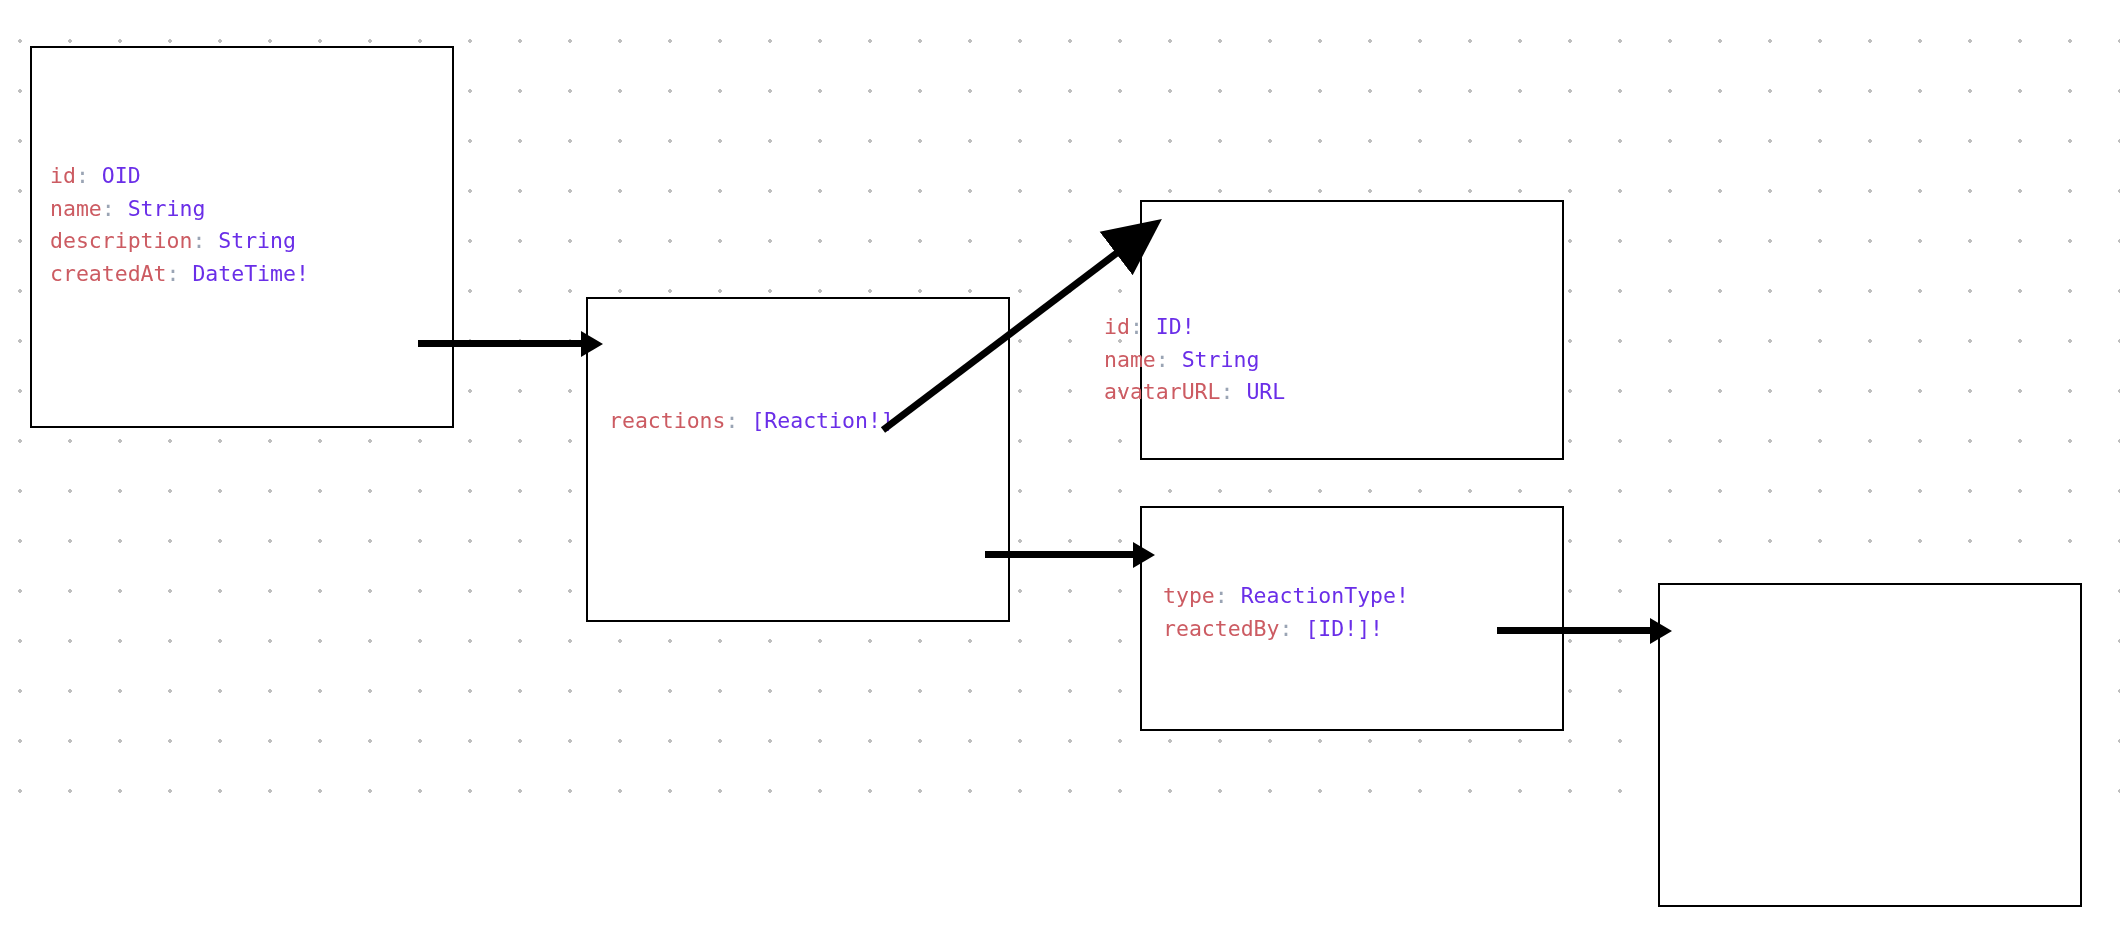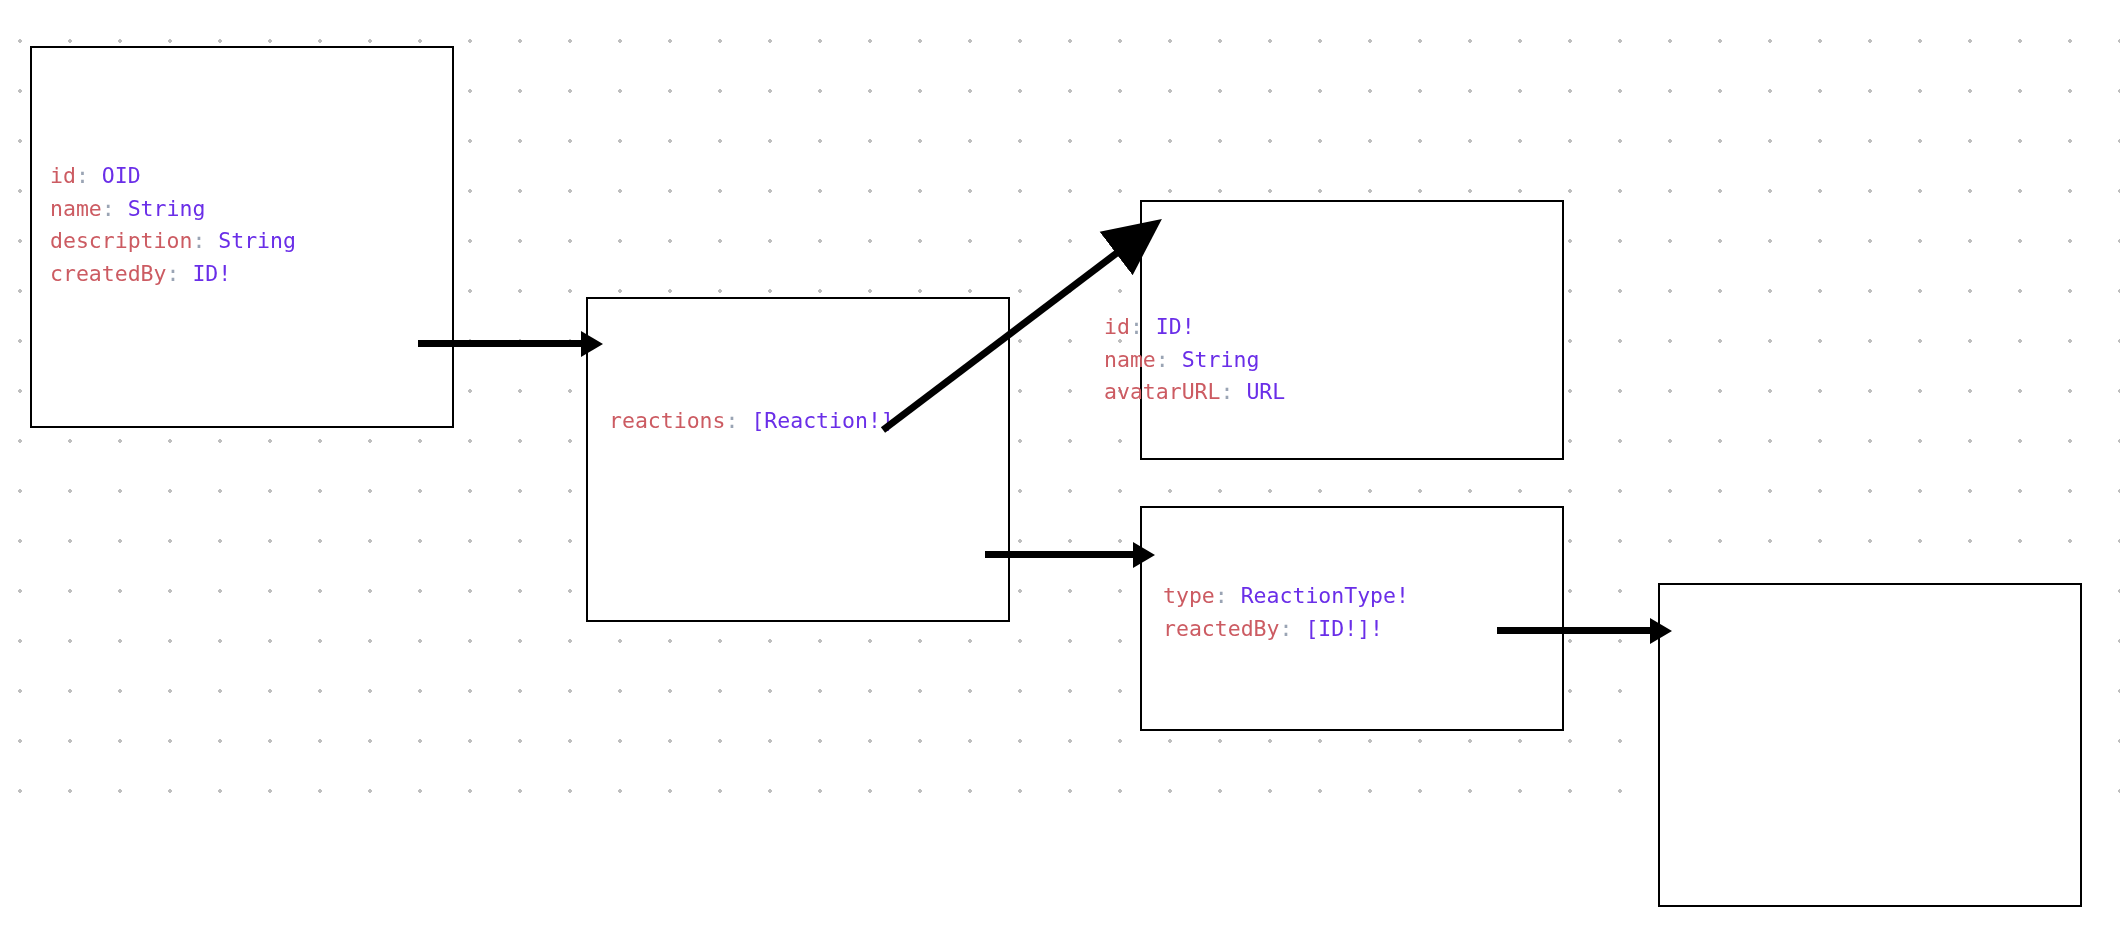--- a/index.html
+++ b/index.html
@@ -75,21 +75,21 @@
 
 <div id="canvas">
 
   <div class="entity" style="left:30px;top:46px;width:424px;height:382px;">
   </div>
   <div class="entity-title" style="left:57px;top:80px;">ChatRoomState</div>
   <div class="fields" style="left:50px;top:160px;">
     <div class="fld"><span class="fname">id</span><span class="colon">: </span><span class="ftype">OID</span></div>
     <div class="fld"><span class="fname">name</span><span class="colon">: </span><span class="ftype">String</span></div>
     <div class="fld"><span class="fname">description</span><span class="colon">: </span><span class="ftype">String</span></div>
-    <div class="fld"><span class="fname">createdBy</span><span class="colon">: </span><span class="ftype">ID!</span></div>
+    <div class="fld"><span class="fname">createdAt</span><span class="colon">: </span><span class="ftype">DateTime!</span></div>
   </div>
 
   <div class="entity" style="left:586px;top:297px;width:424px;height:325px;">
   </div>
   <div class="entity-title" style="left:613px;top:329px;">Message</div>
   <div class="fields" style="left:609px;top:405px;">
     <div class="fld"><span class="fname">reactions</span><span class="colon">: </span><span class="ftype">[Reaction!]</span></div>
   </div>
 
   <div class="entity" style="left:1140px;top:200px;width:424px;height:260px;">

